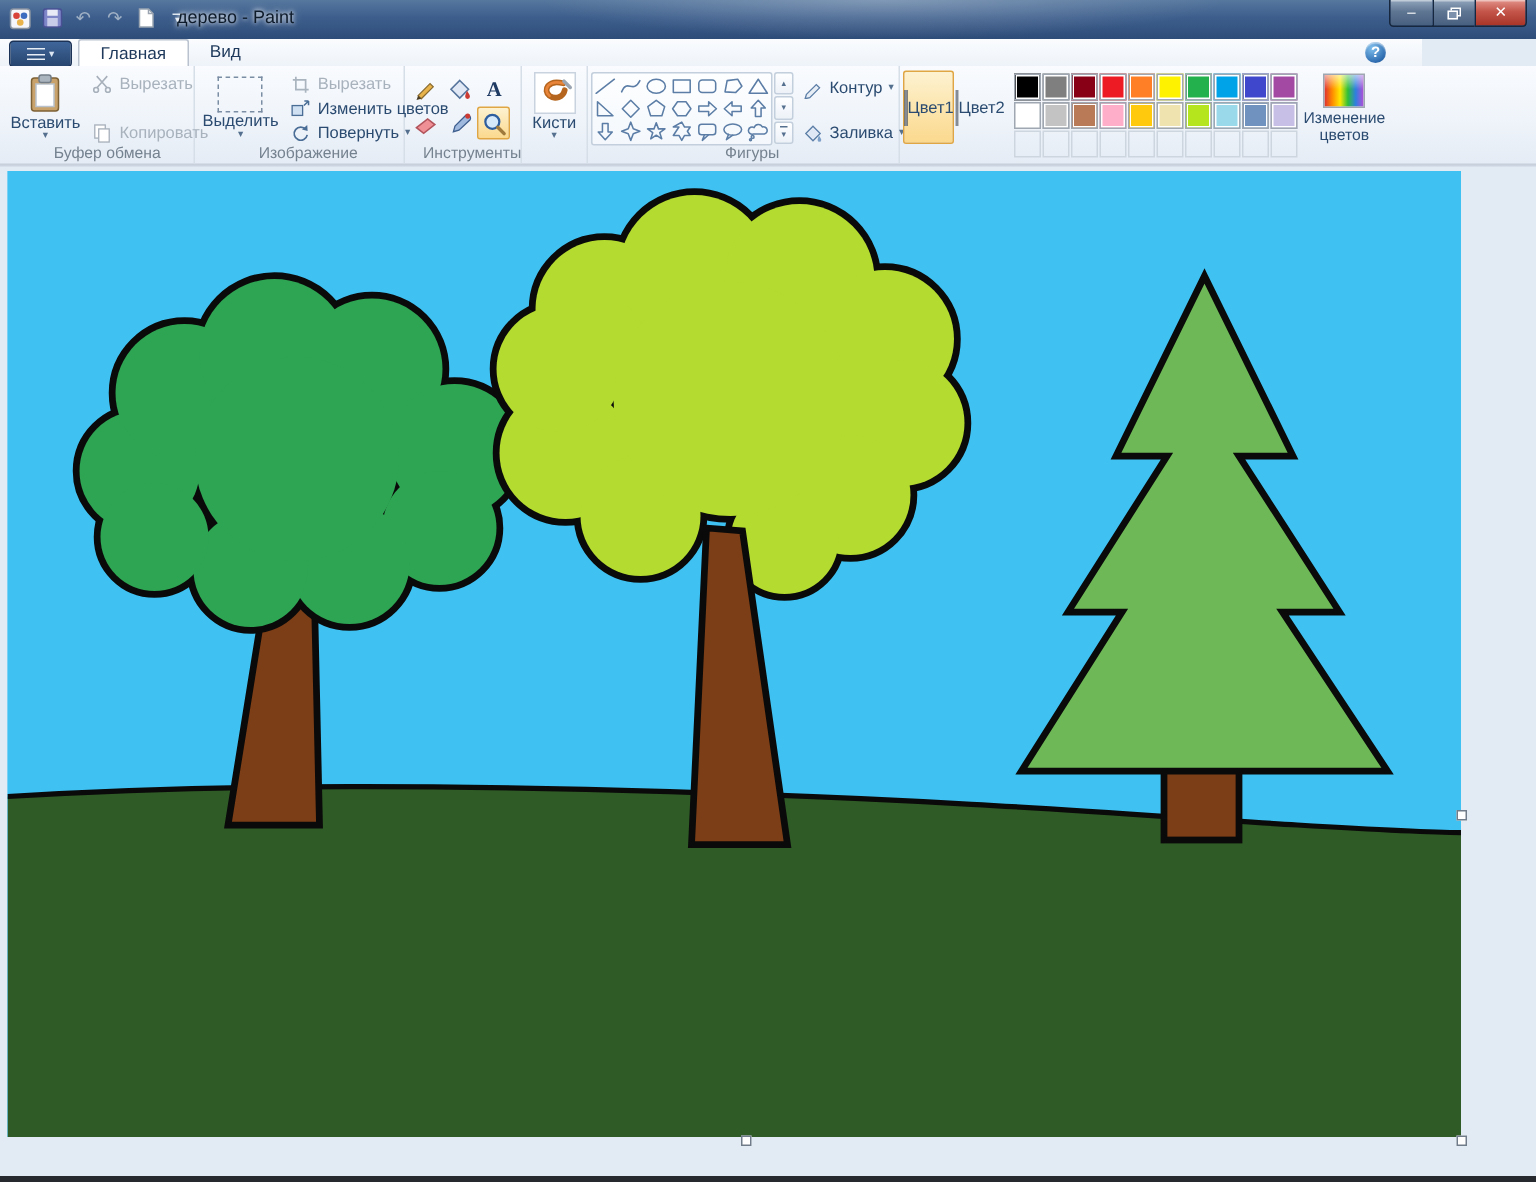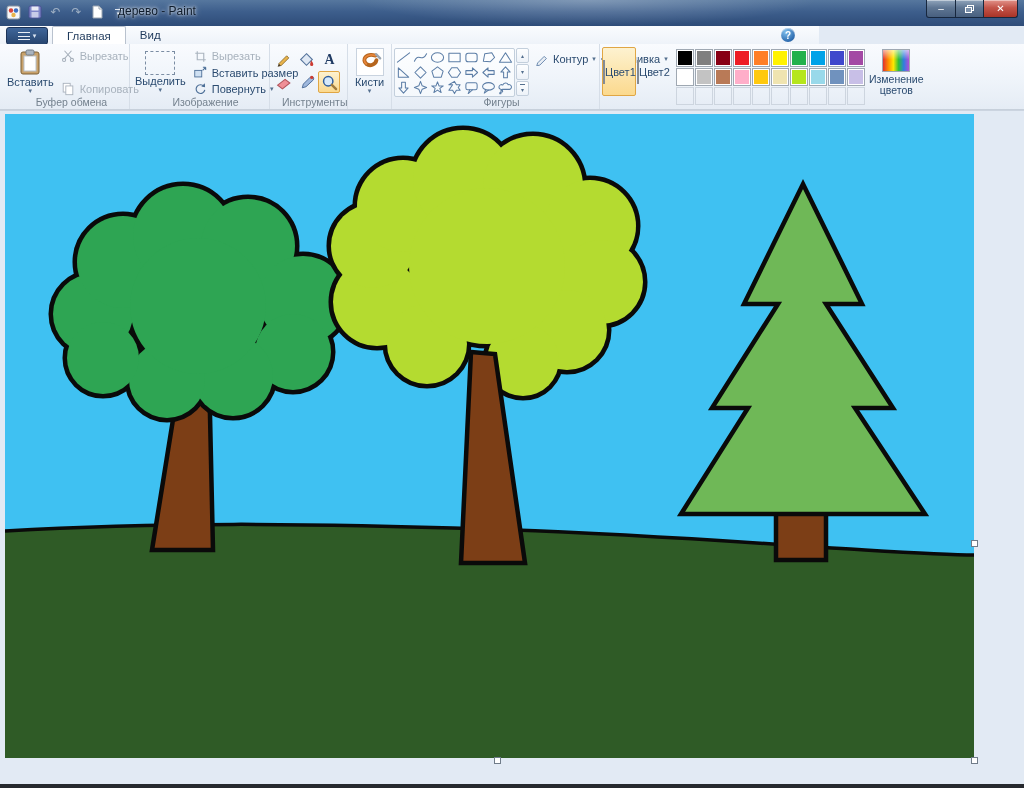--- a/index.html
+++ b/index.html
@@ -23,21 +23,21 @@
   .winbtn.min{width:28px;border-radius:0 0 0 3px;}
   .winbtn.max{width:27px;border-left:none;border-right:none;}
   .winbtn.close{width:33px;border-radius:0 0 3px 0;
     background:linear-gradient(180deg,#E2938A 0%,#C4554A 45%,#A93427 100%);}
   .restore-glyph{position:relative;width:9px;height:8px;}
   .restore-glyph span{position:absolute;border:1px solid #fff;background:transparent;}
   .restore-glyph .b1{left:2px;top:0;width:5px;height:4px;}
   .restore-glyph .b2{left:0;top:2px;width:5px;height:4px;background:#7c91ab;}
 
   
-  .tabrow{position:absolute;left:0;top:26px;width:819px;height:18px;
+  .tabrow{position:absolute;left:0;top:26px;width:948px;height:18px;
     background:linear-gradient(180deg,#FAFCFE,#EEF3F9);border-bottom:1px solid #D9E0E9;}
   .appmenu{position:absolute;left:6px;top:1px;width:40px;height:16px;border-radius:3px;
     background:linear-gradient(180deg,#3F669A,#27456F);border:1px solid #1C3357;
     display:flex;align-items:center;justify-content:center;gap:3px;cursor:default;}
   .appmenu .lines{width:12px;height:8px;display:flex;flex-direction:column;justify-content:space-between;}
   .appmenu .lines i{display:block;height:1px;background:#E8EEF6;}
   .appmenu .car{color:#DCE6F2;font-size:7px;}
   .tabs{position:absolute;left:52px;top:0;height:18px;display:flex;}
   .tab{padding:0 14px;height:17px;display:flex;align-items:center;font-size:11.5px;color:#1E395B;cursor:default;}
   .tab.active{background:#FFFFFF;border:1px solid #B9C2CE;border-bottom:none;border-radius:2px 2px 0 0;height:18px;}
@@ -71,21 +71,21 @@
   .brushicon{width:26px;height:26px;background:#fff;border:1px solid #C9D3DF;display:flex;align-items:center;justify-content:center;}
 
   
   .shapebox{width:125px;background:linear-gradient(180deg,#FDFEFF,#F4F8FC);border:1px solid #C3CFDC;border-radius:2px;
     display:grid;grid-template-columns:repeat(7,17px);grid-auto-rows:15px;align-content:center;justify-content:center;margin-top:1px;height:47px;}
   .shapecell{display:flex;align-items:center;justify-content:center;cursor:default;}
   .shapescroll{display:flex;flex-direction:column;gap:1px;margin-left:1px;margin-top:1px;}
   .sbtn{width:11px;height:15px;border:1px solid #C3CFDC;border-radius:2px;background:linear-gradient(180deg,#FDFEFF,#EDF2F8);
     font-size:6px;color:#55708F;display:flex;align-items:center;justify-content:center;flex-direction:column;cursor:default;}
   .sbtn .bar{width:5px;height:1px;background:#55708F;margin-bottom:1px;}
-  .ofcol{display:flex;flex-direction:row;gap:3px;margin-left:5px;padding-top:5px;}
+  .ofcol{display:flex;flex-direction:column;gap:16px;margin-left:5px;padding-top:5px;}
 
   
   .sizebtn{width:48px;color:#8B97A5;}
   .sizeicon{display:flex;flex-direction:column;gap:3px;width:36px;padding-top:3px;}
   .sizeicon i{display:block;background:#7388A3;border-radius:1px;}
 
   
   .colorbtn{width:32px;display:flex;flex-direction:row;align-items:center;font-size:11px;color:#2B4B70;
     border:1px solid transparent;border-radius:2px;padding-top:2px;cursor:default;line-height:11px;}
   .colorbtn.selected{background:linear-gradient(180deg,#FDF2D0,#FBD98E);border-color:#E0A644;}
@@ -253,21 +253,21 @@
             </span>
             <span>Вырезать</span>
           </div>
           <div class="minibtn">
             <span class="micon">
               <svg width="14" height="14" viewBox="0 0 16 16">
                   <rect x="2" y="5" width="8" height="7.5" fill="#CFE0F2" stroke="#4A6D96"></rect>
                 <path d="M11 5 L14.5 1.5 M14.5 1.5 h-3.2 M14.5 1.5 v3.2" fill="none" stroke="#4A6D96" stroke-width="1.2"></path>
                 </svg>
             </span>
-            <span>Вставить размер</span>
+            <span>Изменить цветов</span>
           </div>
           <div class="minibtn">
             <span class="micon">
               <svg width="14" height="14" viewBox="0 0 16 16">
                   <path d="M12.5 5 a5 5 0 1 0 1 4" fill="none" stroke="#4A6D96" stroke-width="1.3"></path>
                 <path d="M13.5 1.5 L13.8 6 L9.5 5 Z" fill="#4A6D96"></path>
                 </svg>
             </span>
             <span>Повернуть</span>
             <span class="caret">▾</span>

